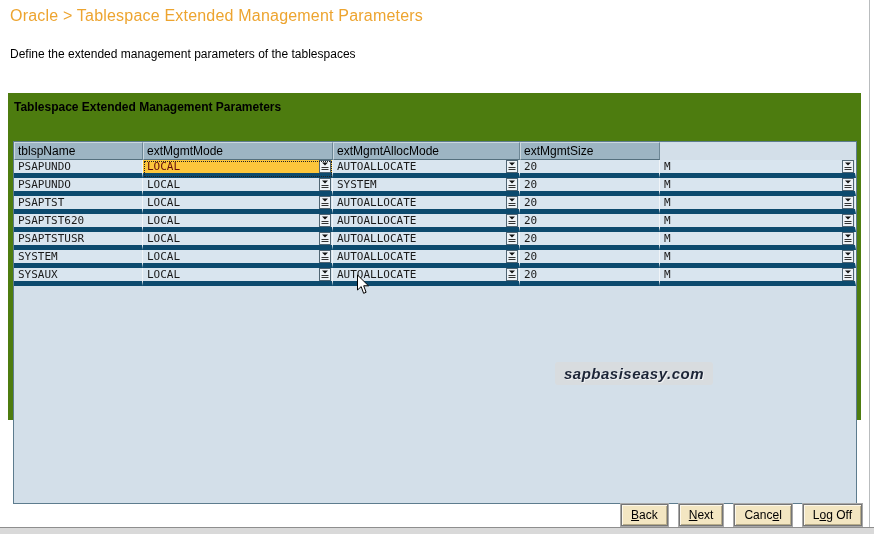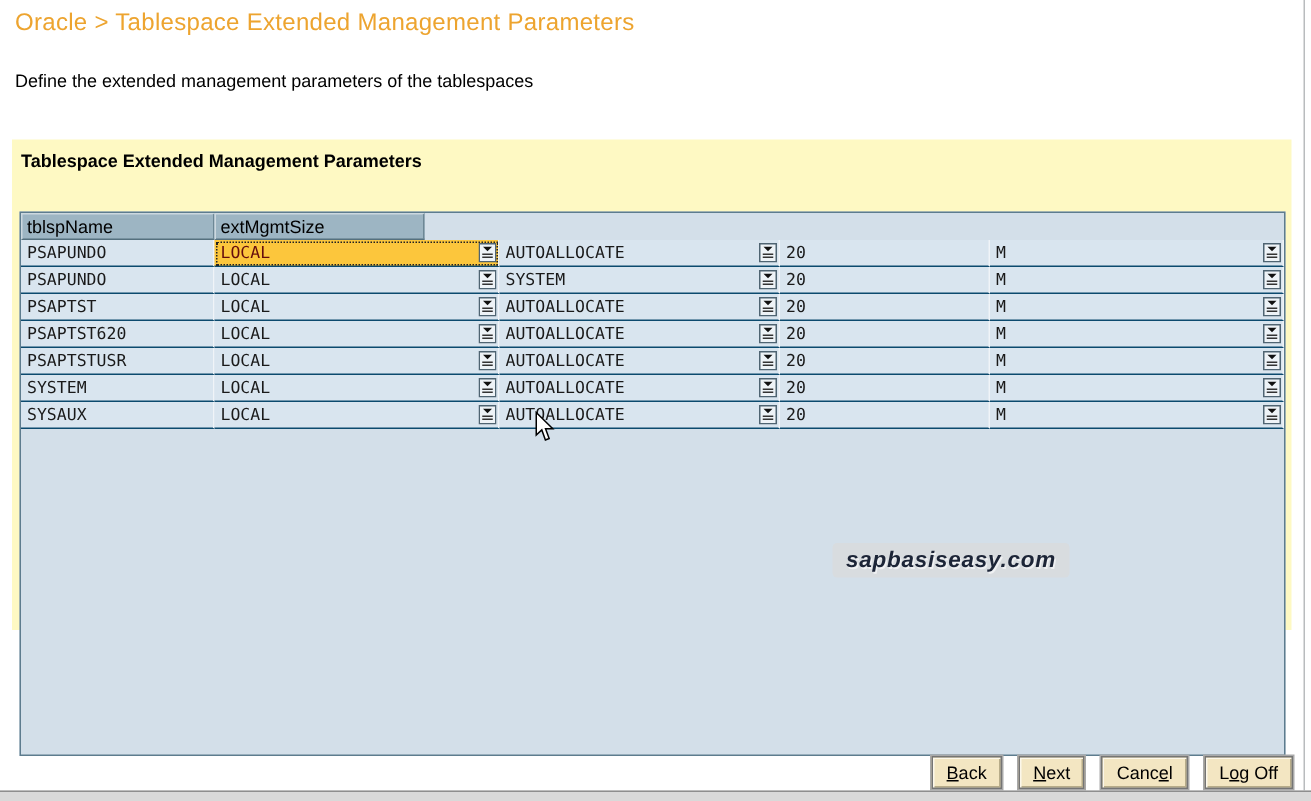--- a/index.html
+++ b/index.html
@@ -10,21 +10,21 @@
   .page-title {
     position:absolute; left:10px; top:7px;
     font-size:16px; font-weight:normal; color:#eda42f; letter-spacing:0.2px;
   }
   .page-subtitle {
     position:absolute; left:10px; top:47px;
     font-size:12px; color:#000;
   }
   .panel {
     position:absolute; left:8px; top:93px; width:853px; height:327px;
-    background:#fef9c3; box-sizing:border-box;
+    background:#4d7c0f; box-sizing:border-box;
   }
   .section-title {
     position:absolute; left:6px; top:7px;
     font-size:12px; font-weight:bold; color:#000;
   }
   .tbl {
     position:absolute; left:5px; top:32px; width:844px; height:363px;
     box-sizing:border-box; border:1px solid #5d7c8e; background:#d3dfe9;
     overflow:hidden;
     margin-top:16px;
@@ -33,21 +33,21 @@
   .th {
     box-sizing:border-box; background:#9db5c3;
     border-top:1px solid #ccd8df; border-left:1px solid #ccd8df;
     border-right:1px solid #6d8795; border-bottom:1px solid #55707e;
     font-size:12px; color:#000; padding:1px 3px 0 3px;
     white-space:nowrap; overflow:hidden;
   }
   .tr { display:flex; height:18px; }
   .td {
     box-sizing:border-box; background:#d9e5ef;
-    border-right:1px solid #f0f4f8; border-bottom:1px solid #0c4a6e;
+    border-right:1px solid #f0f4f8; border-bottom:5px solid #0c4a6e;
     font-family:"DejaVu Sans Mono", monospace; font-size:11px; color:#1a1a1a;
     display:flex; align-items:center; padding:0 2px 0 4px;
     white-space:nowrap; overflow:hidden;
   }
   .td.editable { justify-content:space-between; padding-right:1px; }
   .td.focused {
     background:#fcc63c; color:#650d0d;
     outline:1px dotted #222; outline-offset:-2px;
   }
   .c0 { width:129px; }
@@ -85,20 +85,22 @@
 <body>
 
 <div class="page-title">Oracle &gt; Tablespace Extended Management Parameters</div>
 <div class="page-subtitle">Define the extended management parameters of the tablespaces</div>
 
 <div class="panel">
   <div class="section-title">Tablespace Extended Management Parameters</div>
   <div class="tbl">
     <div class="thead">
         <div class="th c0">tblspName</div>
+        <div class="th c1">extMgmtMode</div>
+        <div class="th c2">extMgmtAllocMode</div>
         <div class="th c3">extMgmtSize</div>
       </div>
     <div id="tbody">
         <div class="tr">
           <div class="td c0">
             <span>PSAPUNDO</span>
           </div>
           <div class="td c1 editable focused">
             <span>LOCAL</span>
             <span class="ddicon">

